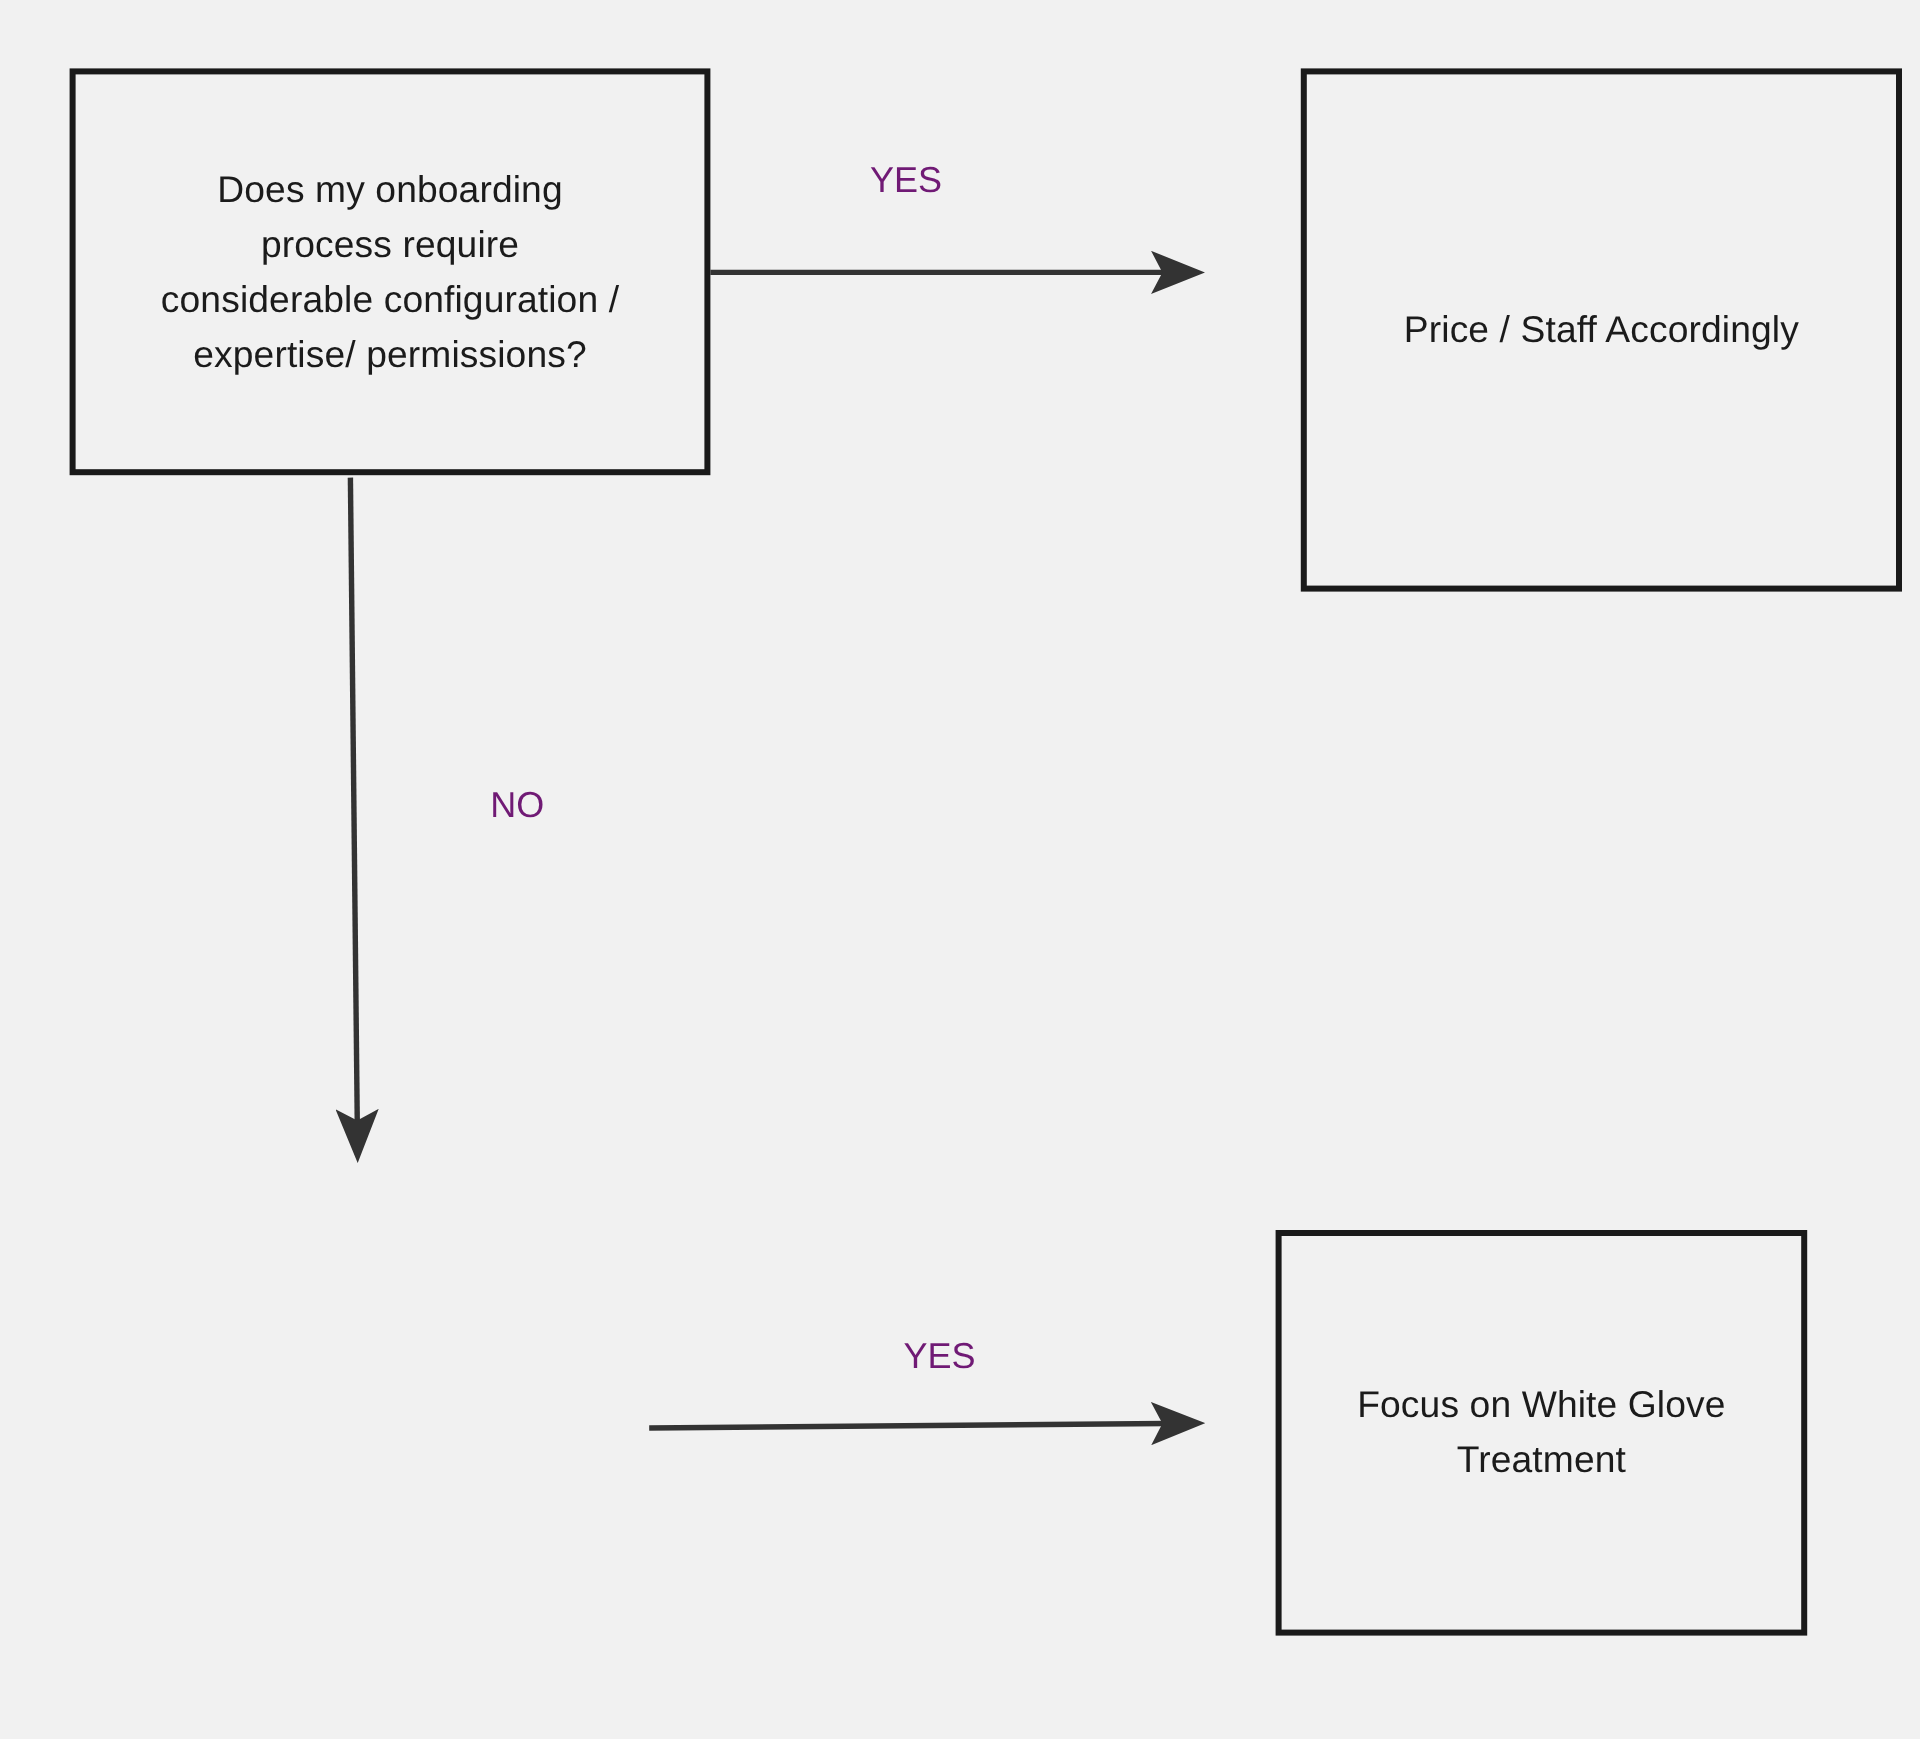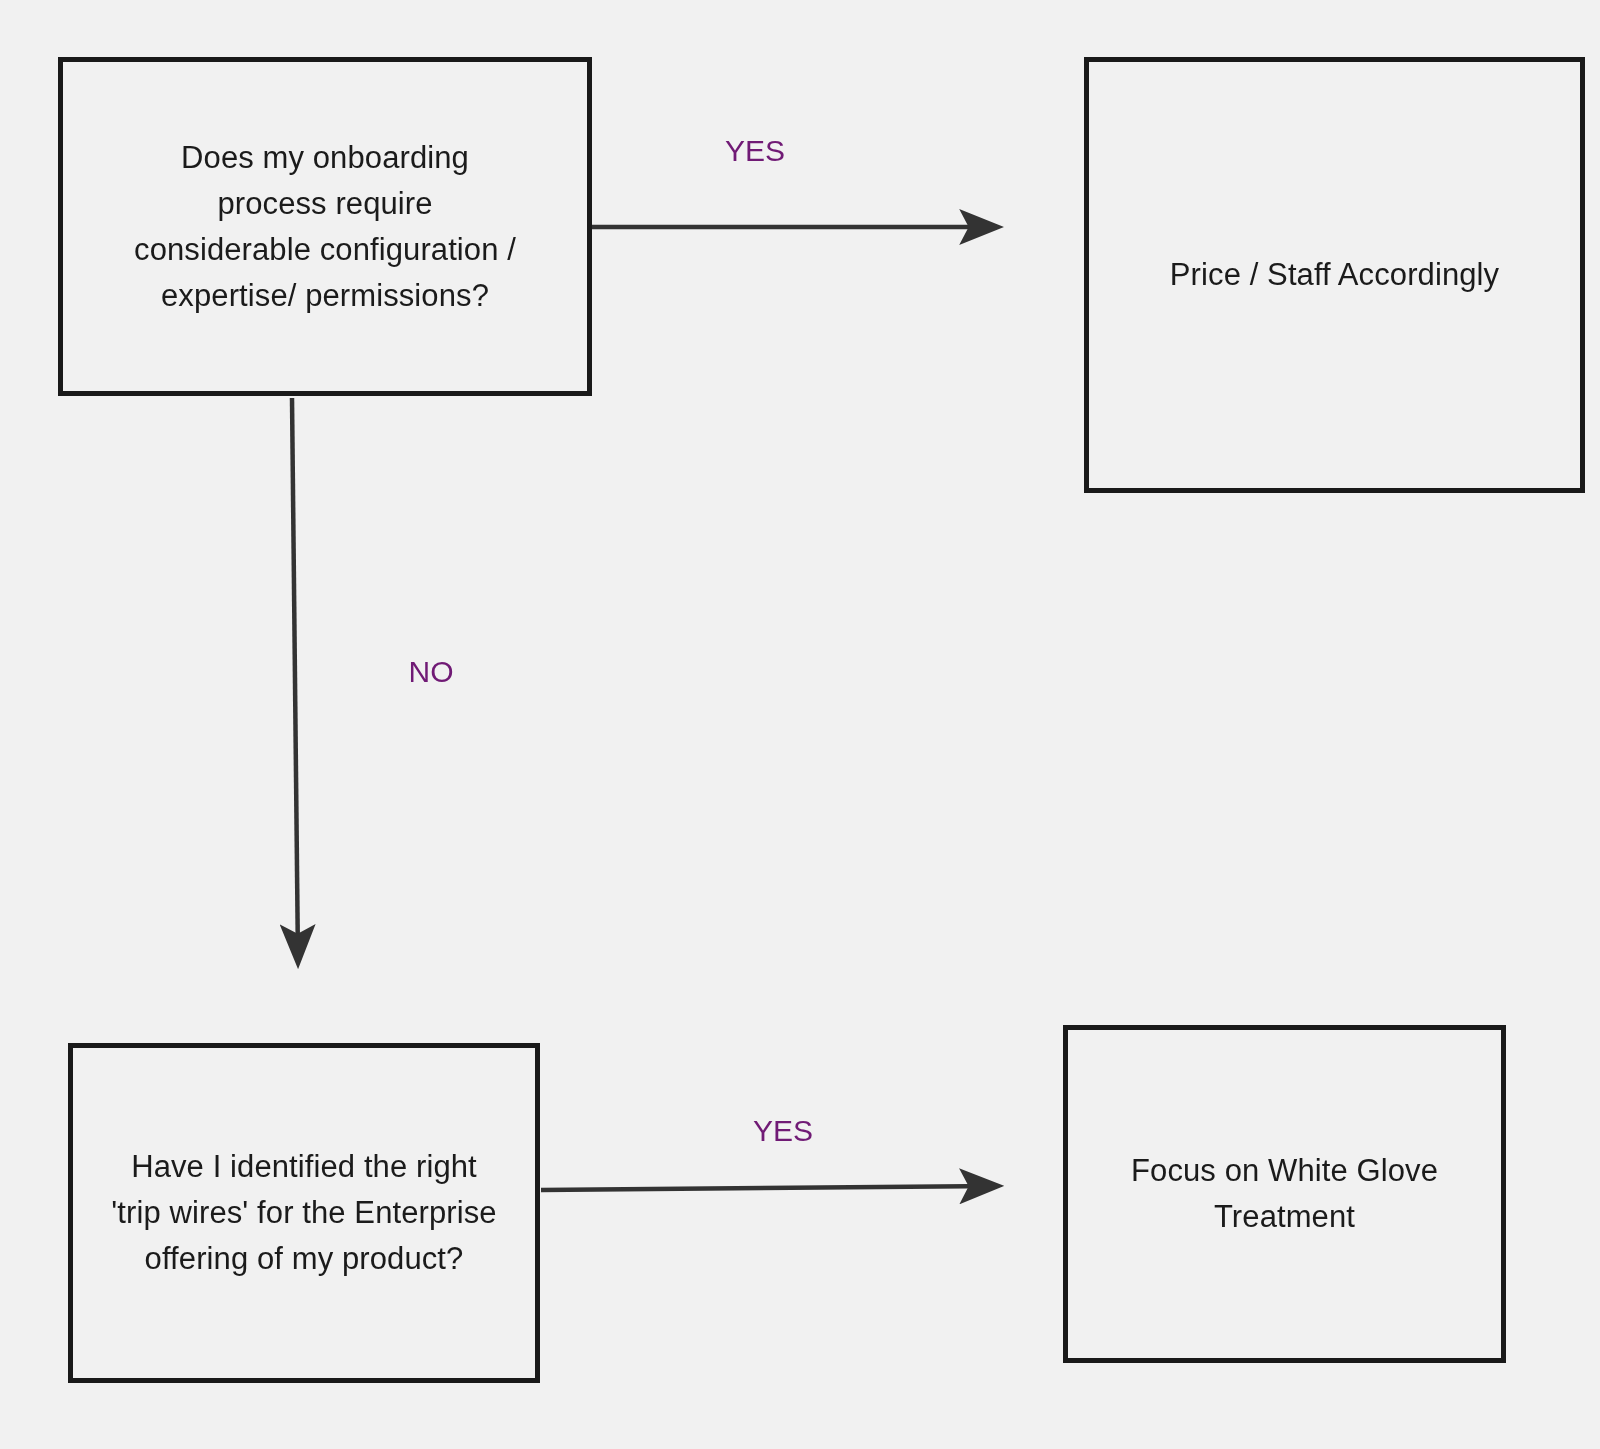--- a/index.html
+++ b/index.html
@@ -97,24 +97,19 @@
     <span class="node-label">Does my onboarding
 process require
 considerable configuration /
 expertise/ permissions?</span>
   </div>
 
   <div class="node" id="node-price-staff">
     <span class="node-label">Price / Staff Accordingly</span>
   </div>
 
-  <div class="node" id="node-decision-tripwires">
-    <span class="node-label">Have I identified the right
-'trip wires' for the Enterprise
-offering of my product?</span>
-  </div>
 
   <div class="node" id="node-white-glove">
     <span class="node-label">Focus on White Glove
 Treatment</span>
   </div>
 
 </div>
 
 </body></html>

